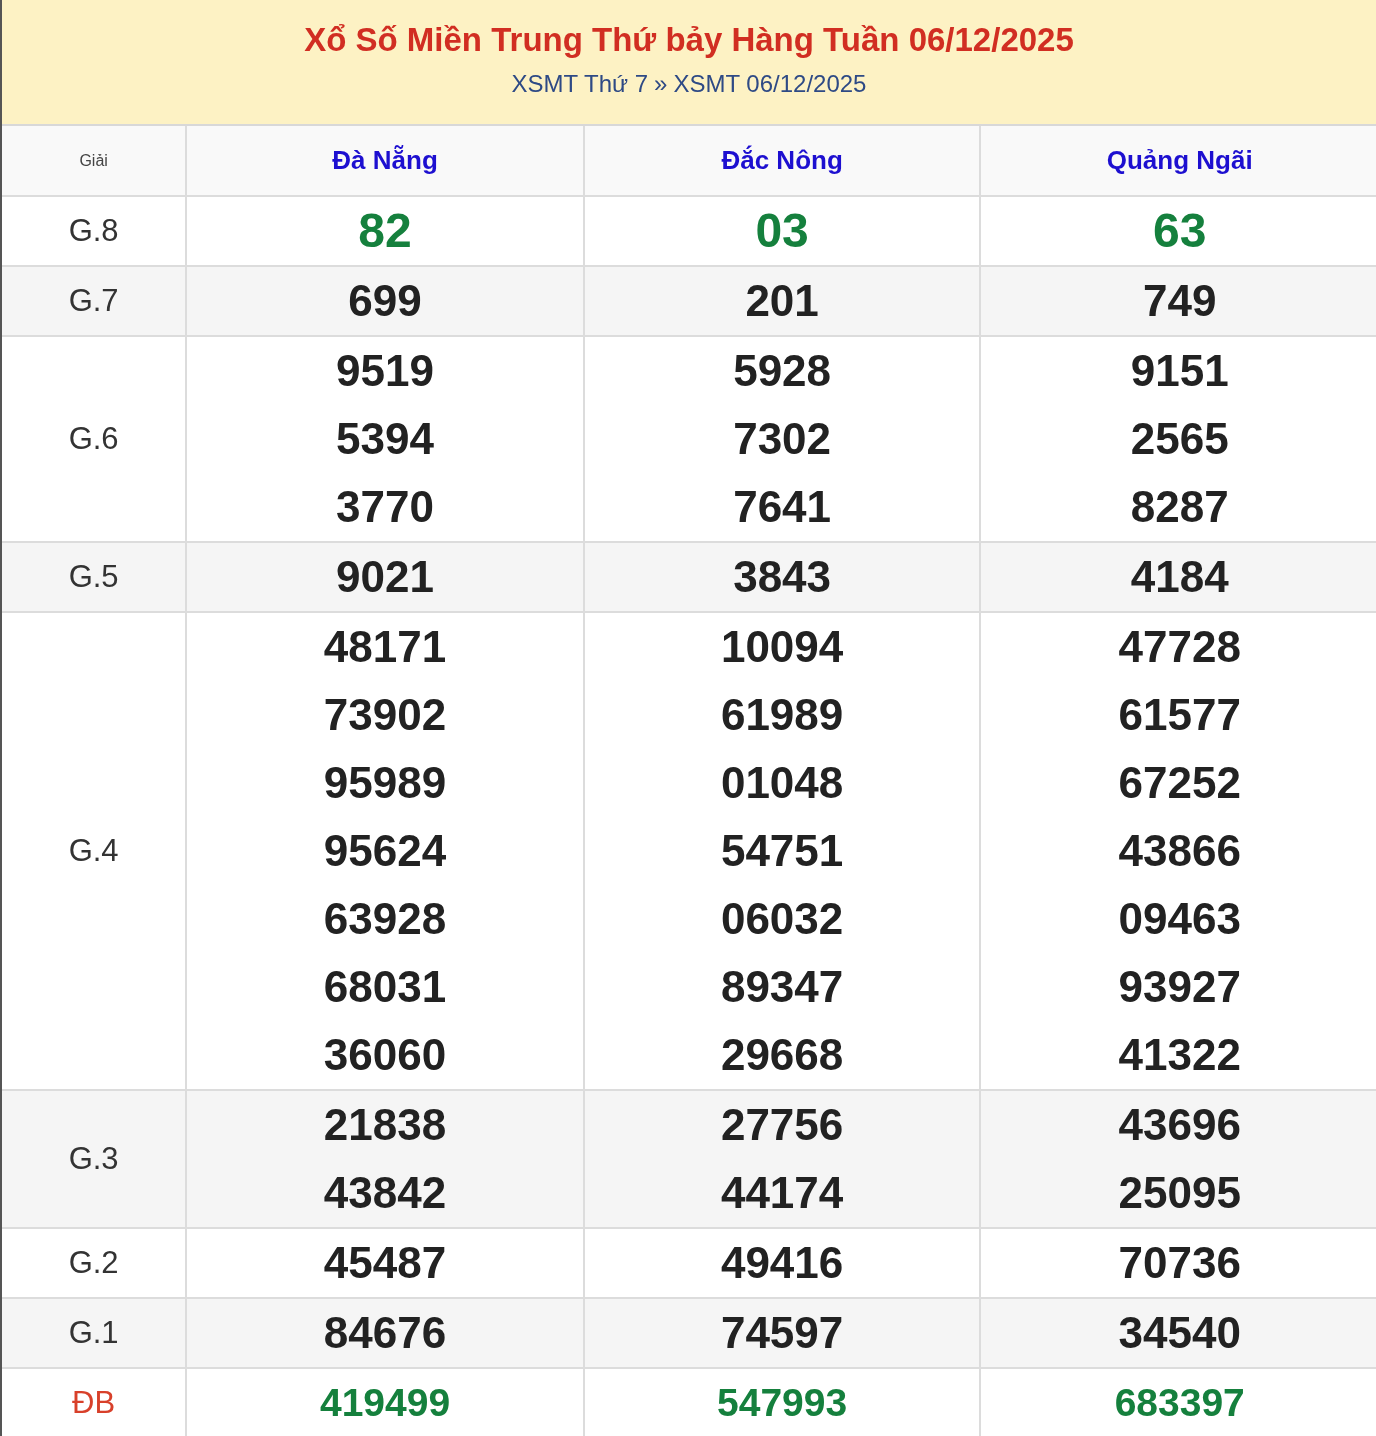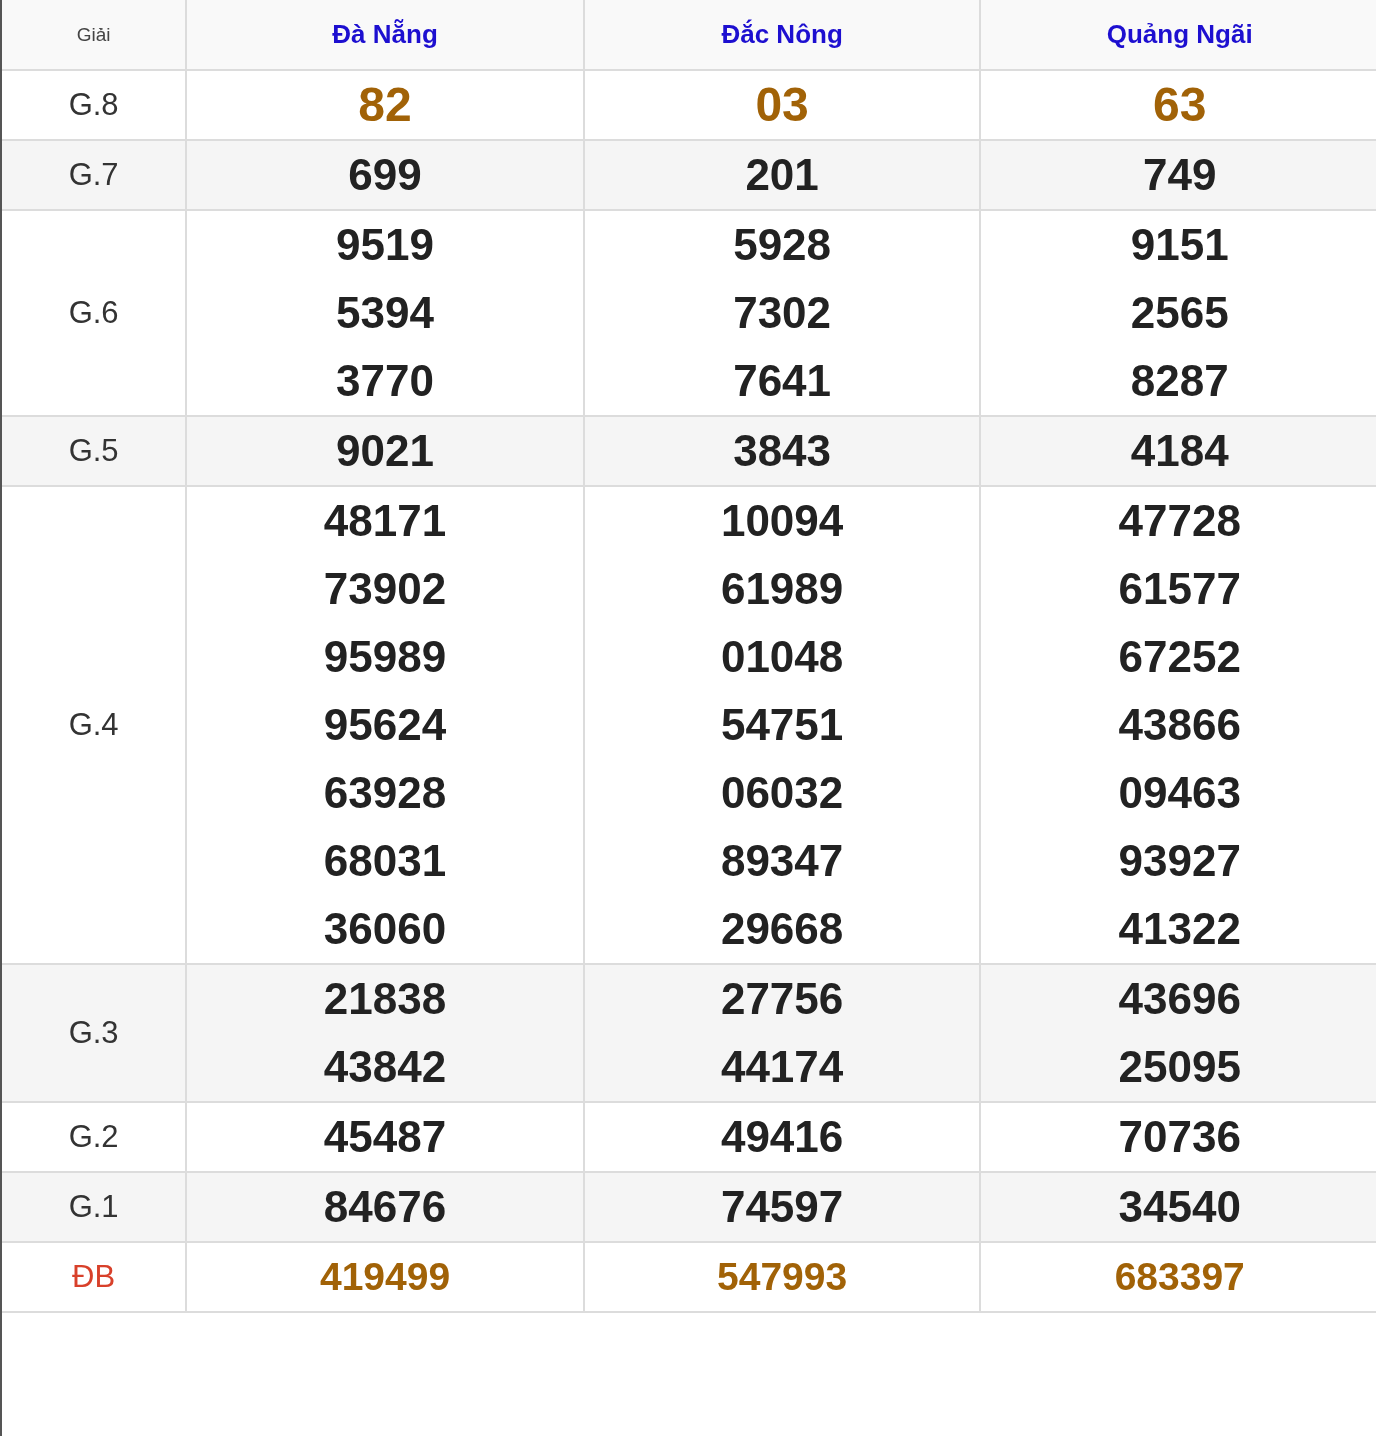--- a/index.html
+++ b/index.html
@@ -64,50 +64,56 @@
     thead th {
       height: 70px;
       background: #f9f9f9;
       font-size: 26px;
       font-weight: bold;
       color: #1d0fd0;
     }
     thead th.prize-head {
       font-weight: normal;
       color: #444444;
-      font-size: 19px;
+      font-size: 16px;
     }
 
     tbody tr.white td { background: #ffffff; }
     tbody tr.gray td  { background: #f5f5f5; }
 
     td.prize {
       font-size: 31px;
       color: #333333;
     }
     td.prize.special { color: #d8402a; }
 
     .num {
       display: block;
       font-weight: bold;
       font-size: 44px;
       color: #222222;
       line-height: 68px;
       letter-spacing: 0px;
     }
-    .num.red { color: #a16207; }
+    .num.red { color: #15803d; }
     .num.big { font-size: 39px; }
     .num.g8 { font-size: 48px; }
 
     tr.row-single td { height: 70px; }
   </style>
 </head>
 <body>
 
 <div class="wrap">
+  <div class="header">
+    <h1 class="title">Xổ Số Miền Trung Thứ bảy Hàng Tuần 06/12/2025</h1>
+    <div class="crumbs">
+      <a>XSMT Thứ 7</a><span class="sep">»</span><a>XSMT 06/12/2025</a>
+    </div>
+  </div>
 
   <table class="results">
     <colgroup>
       <col class="c-prize">
         <col class="c-prov">
         <col class="c-prov2">
         <col class="c-prov3">
     </colgroup>
     <thead>
       <tr>

